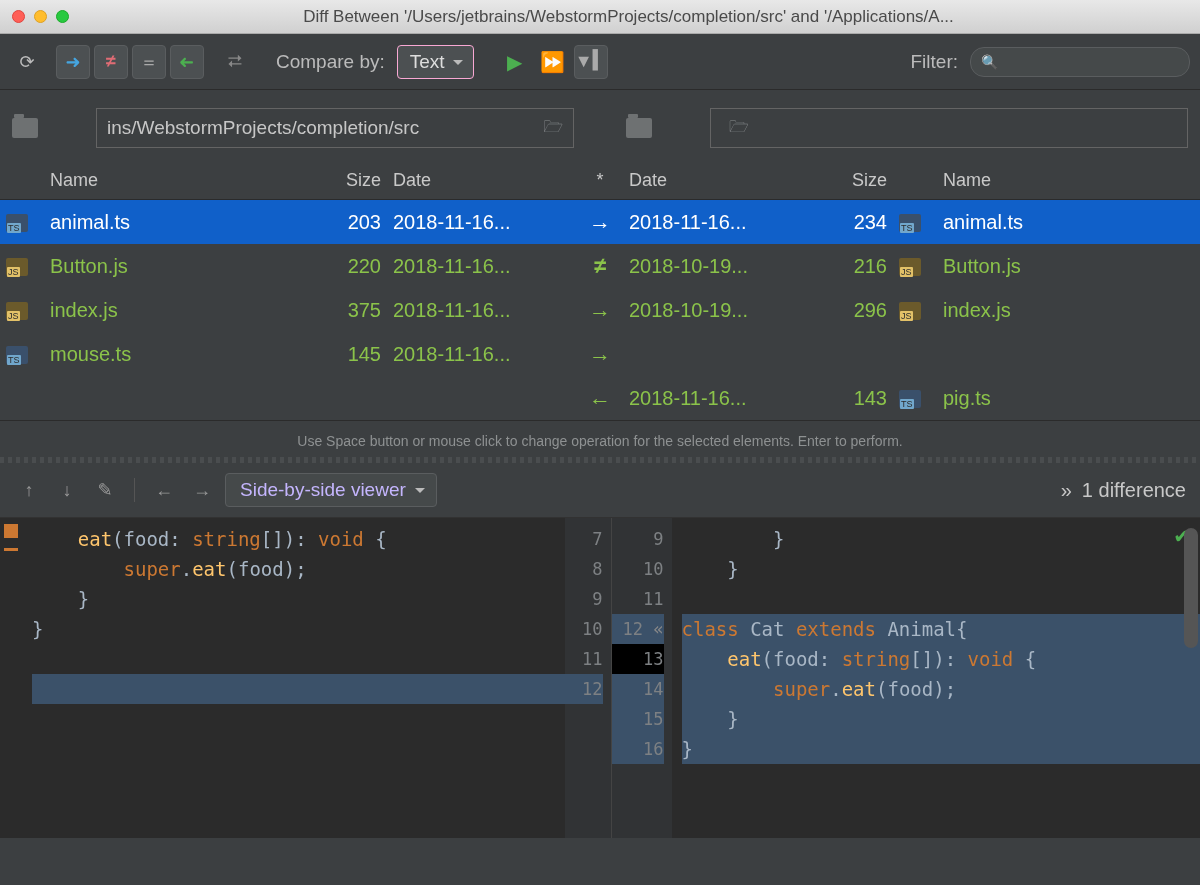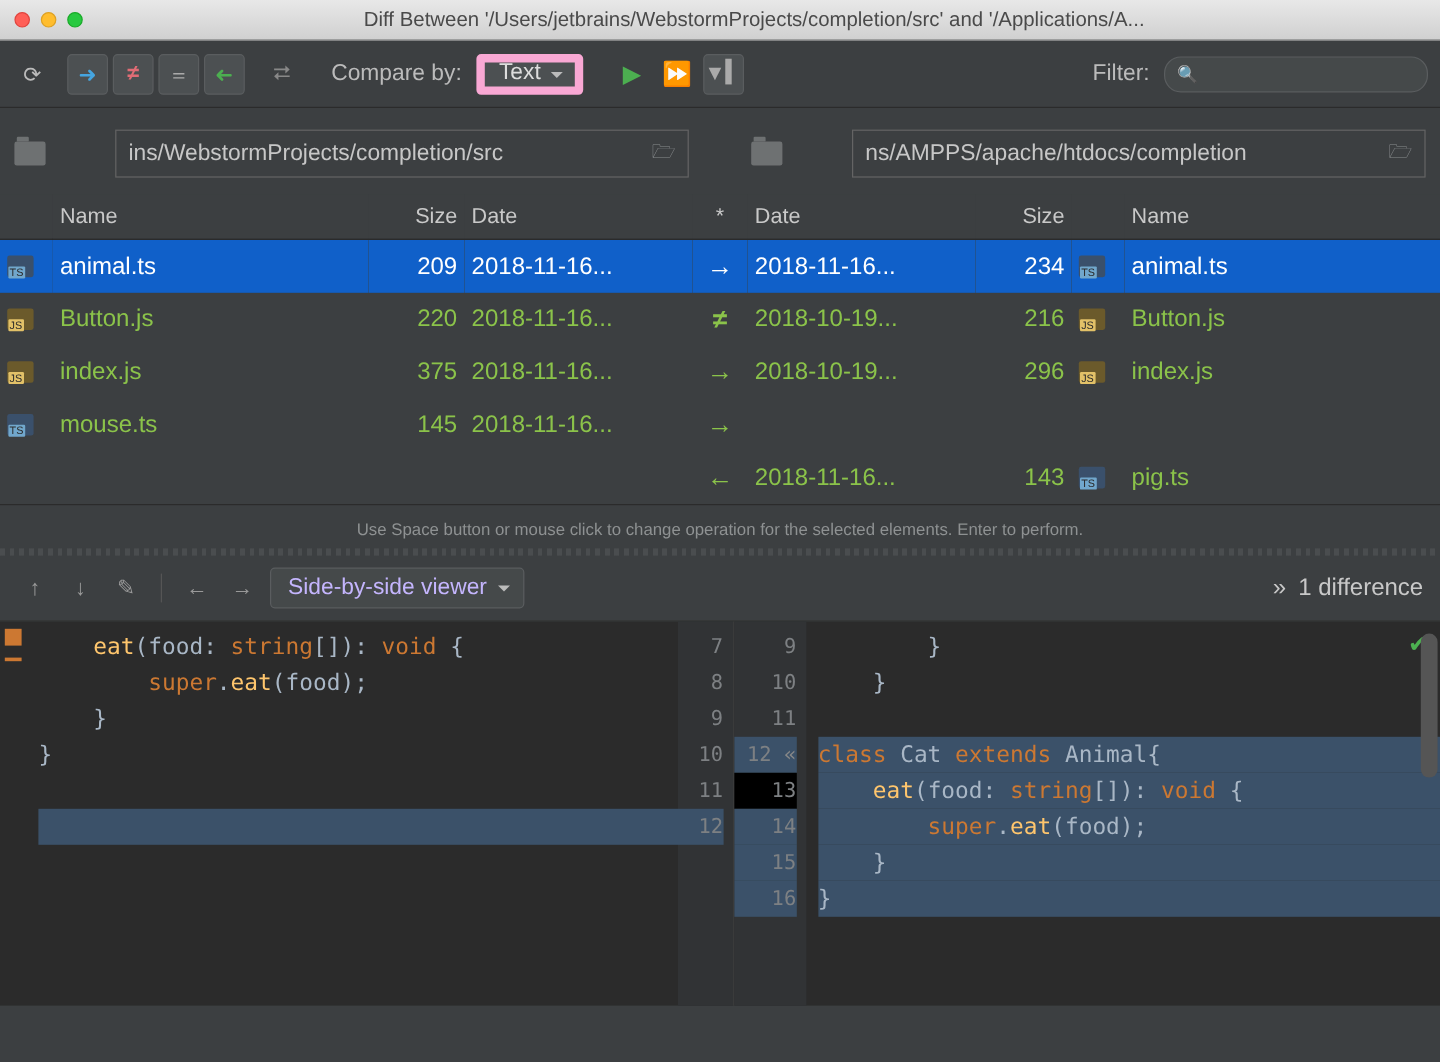--- a/index.html
+++ b/index.html
@@ -49,22 +49,22 @@
     border-radius: 4px;
     display: flex; align-items: center; justify-content: center;
     color: #bbb;
     font-size: 18px;
   }
   .tb-btn.flat { background: transparent; border-color: transparent; }
   .tb-group { display:flex; gap:4px; margin-left:6px; }
   .tb-label { color: #bbb; font-size: 19px; margin: 0 6px 0 18px; }
   .tb-select {
     height: 34px; padding: 0 28px 0 12px;
-    background: #4c5052; border: 7px solid #f9a8d4; border-radius: 4px;
-    display: flex; align-items: flex-end; color: #ddd; font-size: 19px;
+    background: #4c5052; border: 1px solid #f9a8d4; border-radius: 4px;
+    display: flex; align-items: center; color: #ddd; font-size: 19px;
     position: relative;
   }
   .tb-select::after {
     content: ""; position: absolute; right: 10px; top: 50%;
     border: 5px solid transparent; border-top-color: #bbb; transform: translateY(-2px);
   }
   .tb-play { color: #4caf50; font-size: 20px; }
   .tb-filter-input {
     height: 30px; width: 220px;
     background: #45494a; border:1px solid #5a5d5f; border-radius: 14px;
@@ -213,21 +213,20 @@
 </div>
 
 <div class="pathrow">
   <span class="folder-icon"></span>
   <div class="pathbox">
     <span class="txt">ins/WebstormProjects/completion/src</span>
     <span class="browse-icon">🗁</span>
   </div>
   <span class="folder-icon"></span>
   <div class="pathbox">
-    <span class="txt">ns/AMPPS/apache/htdocs/completion</span>
     <span class="browse-icon">🗁</span>
   </div>
 </div>
 
 <table class="filetable">
   <colgroup>
     <col style="width:44px">
       <col>
       <col style="width:80px">
       <col style="width:190px">
@@ -247,21 +246,21 @@
       <th class="col-date-r">Date</th>
       <th class="col-size-r">Size</th>
       <th></th>
       <th class="col-name-r">Name</th>
     </tr>
   </thead>
   <tbody id="file-rows">
       <tr class="selected">
         <td style="text-align:center"><span class="ficon ts"></span></td>
         <td class="col-name-l"><span class="fname">animal.ts</span></td>
-        <td class="col-size-l">209</td>
+        <td class="col-size-l">203</td>
         <td class="col-date-l">2018-11-16...</td>
         <td class="col-op op-right">→</td>
         <td class="col-date-r">2018-11-16...</td>
         <td class="col-size-r">234</td>
         <td style="text-align:center"><span class="ficon ts"></span></td>
         <td class="col-name-r"><span class="fname">animal.ts</span></td>
       </tr>
       <tr>
         <td style="text-align:center"><span class="ficon js"></span></td>
         <td class="col-name-l"><span class="fname">Button.js</span></td>

